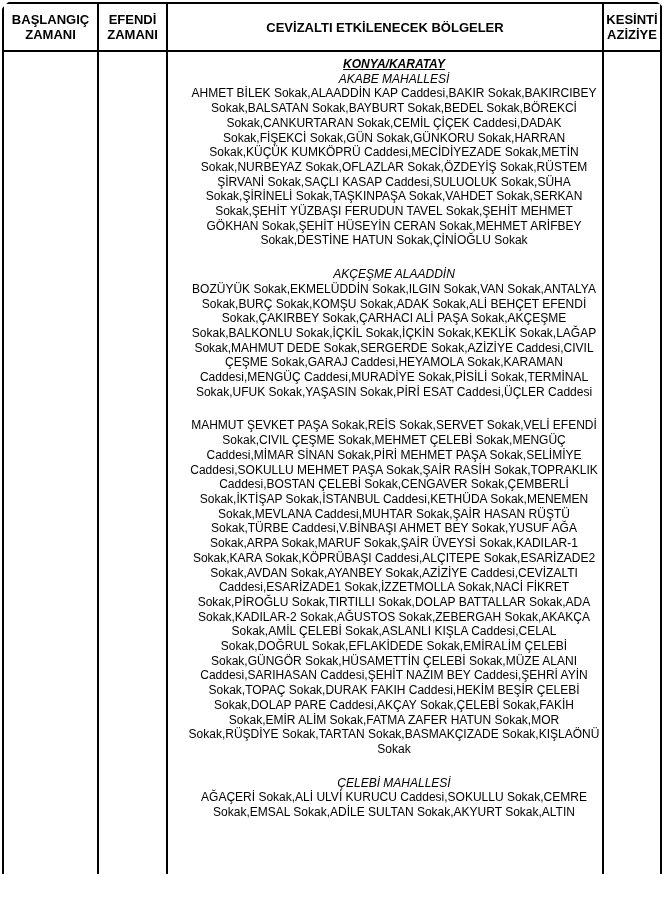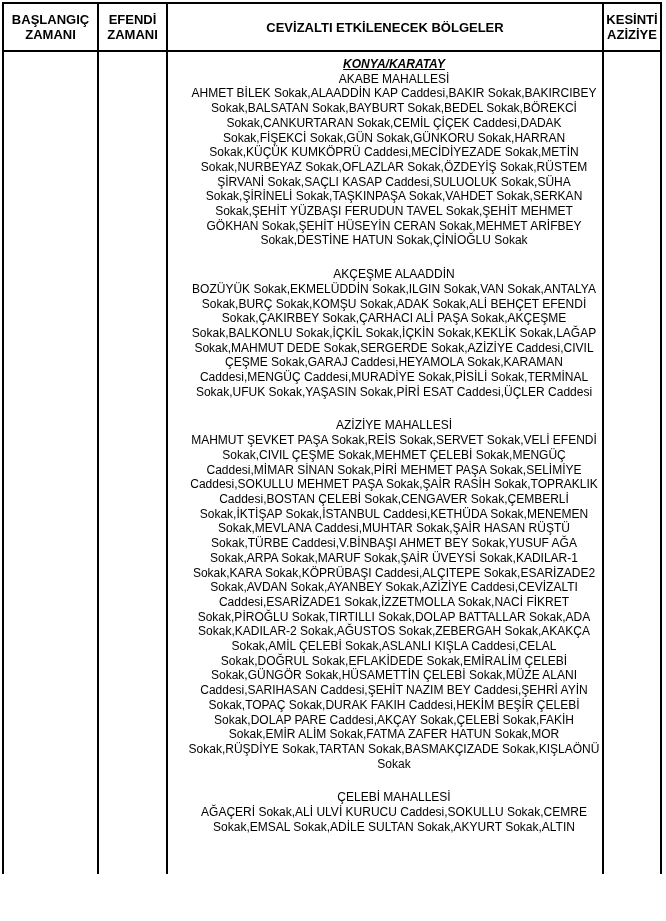--- a/index.html
+++ b/index.html
@@ -8,20 +8,21 @@
     background: #ffffff;
   }
   .page {
     position: relative;
     width: 666px;
     height: 921px;
     background: #ffffff;
     overflow: hidden;
     font-family: "Liberation Sans", "DejaVu Sans", sans-serif;
     color: #000000;
+    border-radius: 17px;
   }
   .outage-table {
     position: absolute;
     left: 2px;
     top: 2px;
     width: 660px;
     height: 872px;
     box-sizing: border-box;
     border-top: 2px solid #000;
     border-left: 2px solid #000;
@@ -70,21 +71,21 @@
     line-height: 14.7px;
     text-align: center;
   }
   .region-title {
     font-weight: bold;
     font-style: italic;
     text-decoration: underline;
   }
   .section { margin-top: 19px; }
   .section.first { margin-top: 0; }
-  .sec-name { white-space: nowrap; }
+  .sec-name { white-space: nowrap; font-style: italic; }
 </style>
 </head>
 <body>
 
 <div class="page">
   <div class="outage-table">
 
     <div class="thead">
       <div class="th">BAŞLANGIÇ ZAMANI</div>
       <div class="th">EFENDİ ZAMANI</div>
@@ -103,21 +104,20 @@
           <div class="sec-name">AKABE MAHALLESİ</div>
           <div class="sec-streets">AHMET BİLEK Sokak,ALAADDİN KAP Caddesi,BAKIR Sokak,BAKIRCIBEY Sokak,BALSATAN Sokak,BAYBURT Sokak,BEDEL Sokak,BÖREKCİ Sokak,CANKURTARAN Sokak,CEMİL ÇİÇEK Caddesi,DADAK Sokak,FİŞEKCİ Sokak,GÜN Sokak,GÜNKORU Sokak,HARRAN Sokak,KÜÇÜK KUMKÖPRÜ Caddesi,MECİDİYEZADE Sokak,METİN Sokak,NURBEYAZ Sokak,OFLAZLAR Sokak,ÖZDEYİŞ Sokak,RÜSTEM ŞİRVANİ Sokak,SAÇLI KASAP Caddesi,SULUOLUK Sokak,SÜHA Sokak,ŞİRİNELİ Sokak,TAŞKINPAŞA Sokak,VAHDET Sokak,SERKAN Sokak,ŞEHİT YÜZBAŞI FERUDUN TAVEL Sokak,ŞEHİT MEHMET GÖKHAN Sokak,ŞEHİT HÜSEYİN CERAN Sokak,MEHMET ARİFBEY Sokak,DESTİNE HATUN Sokak,ÇİNİOĞLU Sokak</div>
         </div>
 
         <div class="section">
           <div class="sec-name">AKÇEŞME ALAADDİN</div>
           <div class="sec-streets">BOZÜYÜK Sokak,EKMELÜDDİN Sokak,ILGIN Sokak,VAN Sokak,ANTALYA Sokak,BURÇ Sokak,KOMŞU Sokak,ADAK Sokak,ALİ BEHÇET EFENDİ Sokak,ÇAKIRBEY Sokak,ÇARHACI ALİ PAŞA Sokak,AKÇEŞME Sokak,BALKONLU Sokak,İÇKİL Sokak,İÇKİN Sokak,KEKLİK Sokak,LAĞAP Sokak,MAHMUT DEDE Sokak,SERGERDE Sokak,AZİZİYE Caddesi,CIVIL ÇEŞME Sokak,GARAJ Caddesi,HEYAMOLA Sokak,KARAMAN Caddesi,MENGÜÇ Caddesi,MURADİYE Sokak,PİSİLİ Sokak,TERMİNAL Sokak,UFUK Sokak,YAŞASIN Sokak,PİRİ ESAT Caddesi,ÜÇLER Caddesi</div>
         </div>
 
         <div class="section">
-          <div class="sec-name">AZİZİYE MAHALLESİ</div>
           <div class="sec-streets">MAHMUT ŞEVKET PAŞA Sokak,REİS Sokak,SERVET Sokak,VELİ EFENDİ Sokak,CIVIL ÇEŞME Sokak,MEHMET ÇELEBİ Sokak,MENGÜÇ Caddesi,MİMAR SİNAN Sokak,PİRİ MEHMET PAŞA Sokak,SELİMİYE Caddesi,SOKULLU MEHMET PAŞA Sokak,ŞAİR RASİH Sokak,TOPRAKLIK Caddesi,BOSTAN ÇELEBİ Sokak,CENGAVER Sokak,ÇEMBERLİ Sokak,İKTİŞAP Sokak,İSTANBUL Caddesi,KETHÜDA Sokak,MENEMEN Sokak,MEVLANA Caddesi,MUHTAR Sokak,ŞAİR HASAN RÜŞTÜ Sokak,TÜRBE Caddesi,V.BİNBAŞI AHMET BEY Sokak,YUSUF AĞA Sokak,ARPA Sokak,MARUF Sokak,ŞAİR ÜVEYSİ Sokak,KADILAR-1 Sokak,KARA Sokak,KÖPRÜBAŞI Caddesi,ALÇITEPE Sokak,ESARİZADE2 Sokak,AVDAN Sokak,AYANBEY Sokak,AZİZİYE Caddesi,CEVİZALTI Caddesi,ESARİZADE1 Sokak,İZZETMOLLA Sokak,NACİ FİKRET Sokak,PİROĞLU Sokak,TIRTILLI Sokak,DOLAP BATTALLAR Sokak,ADA Sokak,KADILAR-2 Sokak,AĞUSTOS Sokak,ZEBERGAH Sokak,AKAKÇA Sokak,AMİL ÇELEBİ Sokak,ASLANLI KIŞLA Caddesi,CELAL Sokak,DOĞRUL Sokak,EFLAKİDEDE Sokak,EMİRALİM ÇELEBİ Sokak,GÜNGÖR Sokak,HÜSAMETTİN ÇELEBİ Sokak,MÜZE ALANI Caddesi,SARIHASAN Caddesi,ŞEHİT NAZIM BEY Caddesi,ŞEHRİ AYİN Sokak,TOPAÇ Sokak,DURAK FAKIH Caddesi,HEKİM BEŞİR ÇELEBİ Sokak,DOLAP PARE Caddesi,AKÇAY Sokak,ÇELEBİ Sokak,FAKİH Sokak,EMİR ALİM Sokak,FATMA ZAFER HATUN Sokak,MOR Sokak,RÜŞDİYE Sokak,TARTAN Sokak,BASMAKÇIZADE Sokak,KIŞLAÖNÜ Sokak</div>
         </div>
 
         <div class="section">
           <div class="sec-name">ÇELEBİ MAHALLESİ</div>
           <div class="sec-streets">AĞAÇERİ Sokak,ALİ ULVİ KURUCU Caddesi,SOKULLU Sokak,CEMRE Sokak,EMSAL Sokak,ADİLE SULTAN Sokak,AKYURT Sokak,ALTIN</div>
         </div>
       </div>
 
       <div class="td"></div>

